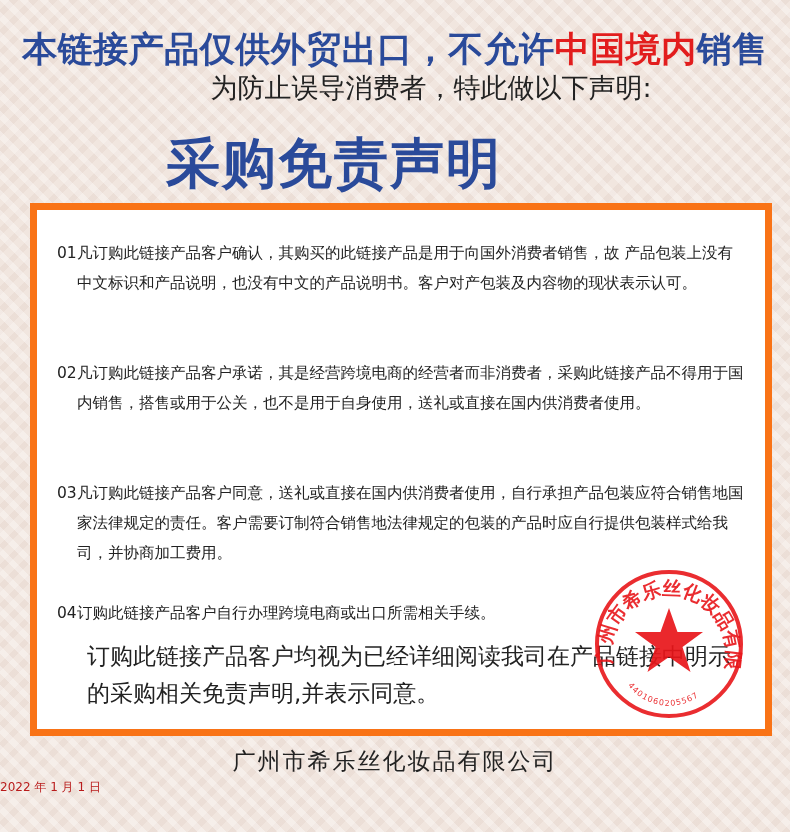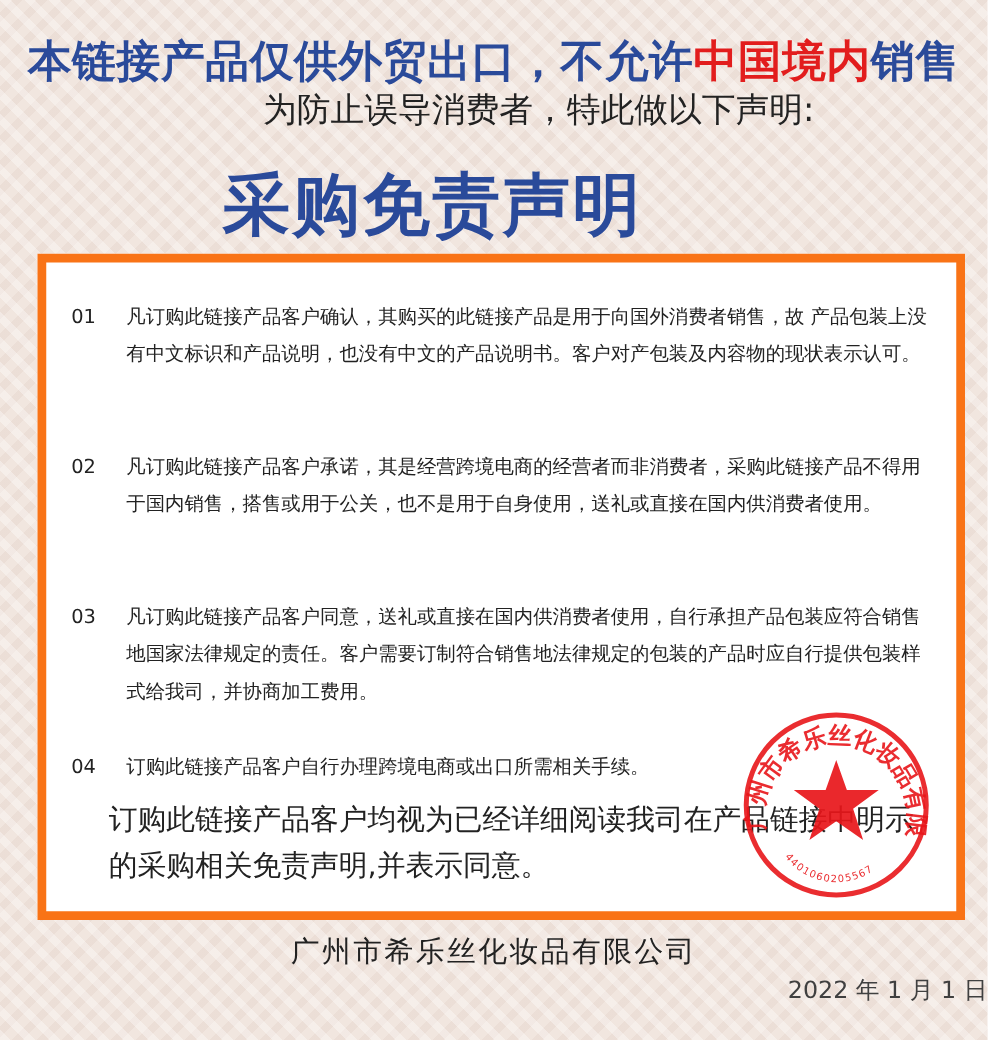--- a/index.html
+++ b/index.html
@@ -14,47 +14,47 @@
   .headline {
     position:absolute; left:0; top:26px; width:790px; text-align:center;
     font-size:35px; font-weight:bold; color:#2a4a9a; letter-spacing:0.5px; white-space:nowrap;
   }
   .headline .red { color:#e21d1d; }
   .subhead {
     position:absolute; left:0; top:70px; width:790px; text-align:center;
     font-size:27px; color:#222; white-space:nowrap;margin-left:36px;
   }
   .title {
-    position:absolute; left:16px; top:128px; width:660px; text-align:center;
+    position:absolute; left:4px; top:128px; width:660px; text-align:center;
     font-size:54px; font-weight:bold; color:#2a4a9a; letter-spacing:2px; white-space:nowrap;
   }
   .panel {
     position:absolute; left:30px; top:203px; width:728px; height:519px;
     background:#fff; border:7px solid #f97316;
   }
   .clause {
     position:absolute; left:20px; width:690px;
     font-size:15.5px; line-height:30px; color:#222;
   }
   .clause .num { position:absolute; left:0; top:0; width:30px; }
-  .clause .txt { margin-left:44px; display:block; }
+  .clause .txt { margin-left:20px; display:block; }
   .summary {
     position:absolute; left:50px; top:428px; width:665px;
     font-size:23px; line-height:37px; color:#222;
   }
   .seal {
     position:absolute; left:556px; top:358px; width:152px; height:152px;
   }
   .company {
     position:absolute; left:0; top:746px; width:790px; text-align:center;
     font-size:23px; color:#222; letter-spacing:2px; white-space:nowrap;
   }
   .date {
-    position:absolute; left:0; top:779px; width:790px; text-align:right;
-    font-size:19px; color:#404040; white-space:nowrap;
+    position:absolute; left:0; top:779px; width:790px; text-align:left;
+    font-size:12px; color:#b91c1c; white-space:nowrap;
   }
 </style>
 </head>
 <body>
 
 <div class="headline"><span>本链接产品仅供外贸出口，不允许</span><span class="red">中国境内</span><span>销售</span></div>
 
 <div class="subhead">为防止误导消费者，特此做以下声明:</div>
 
 <div class="title">采购免责声明</div>

